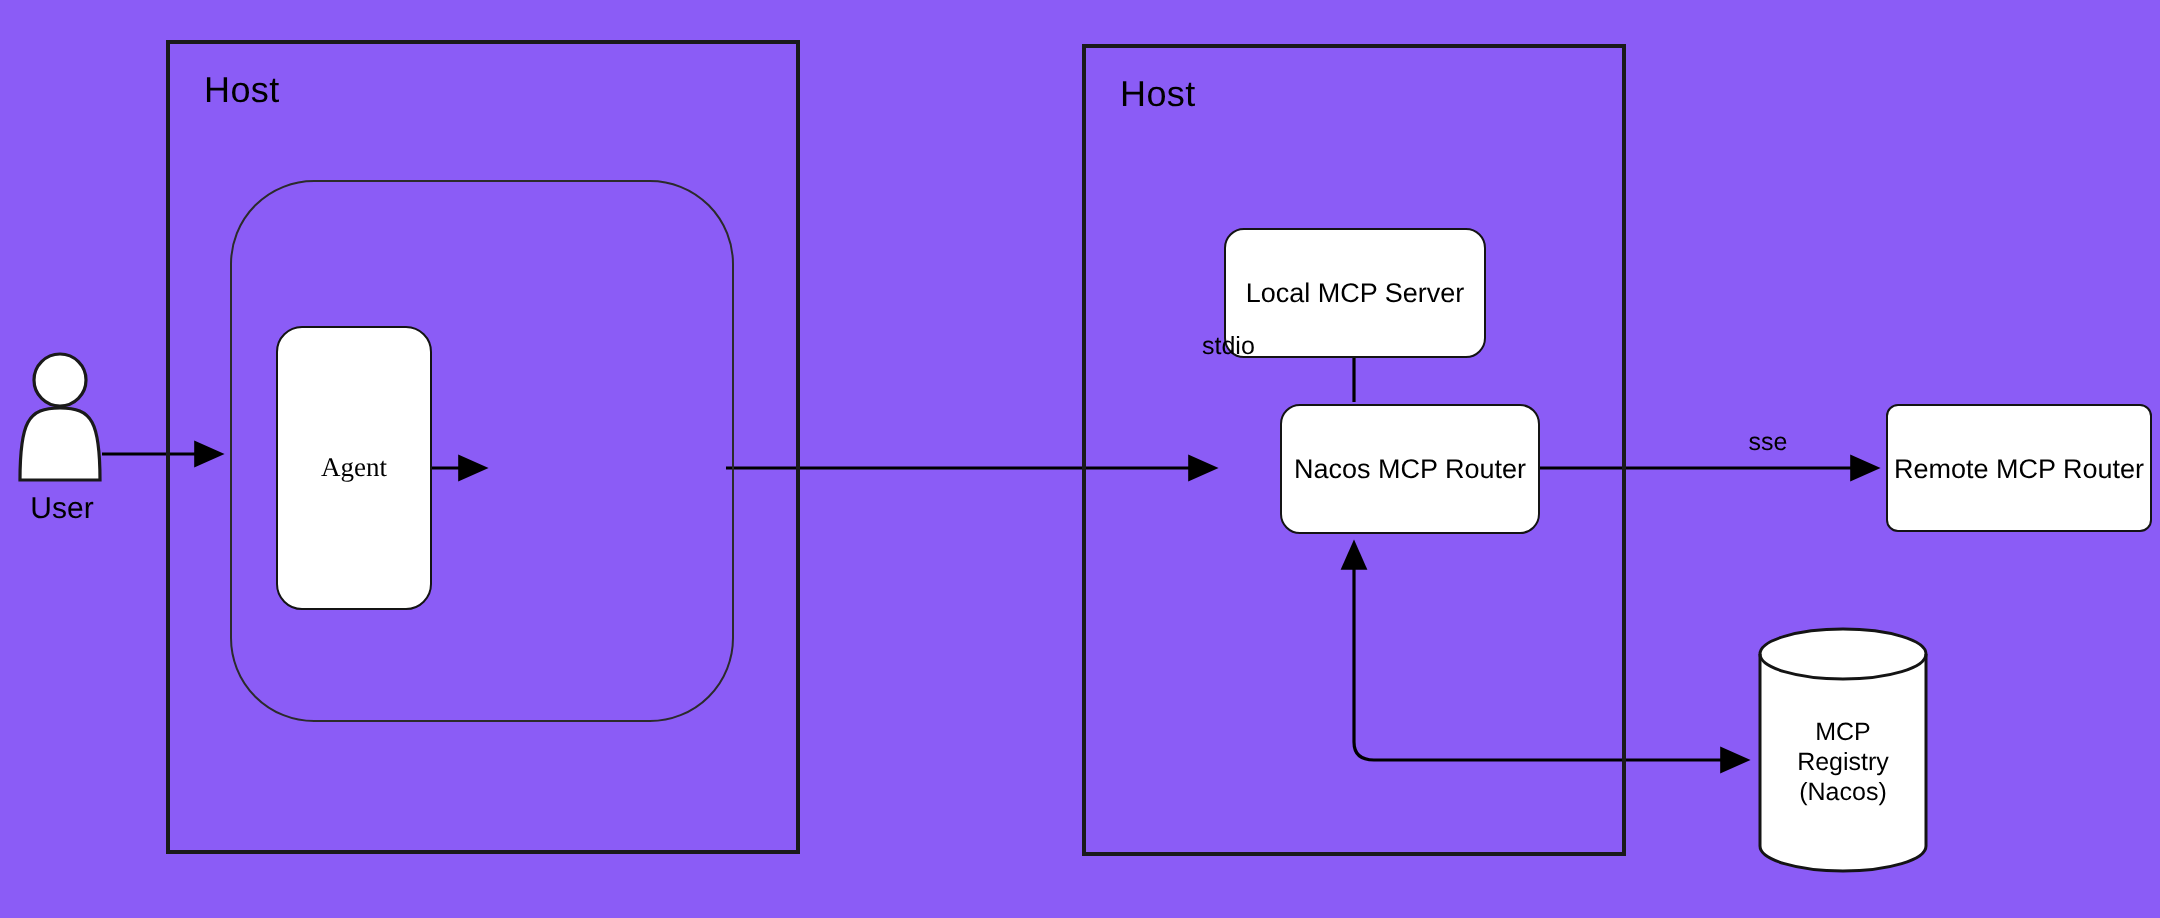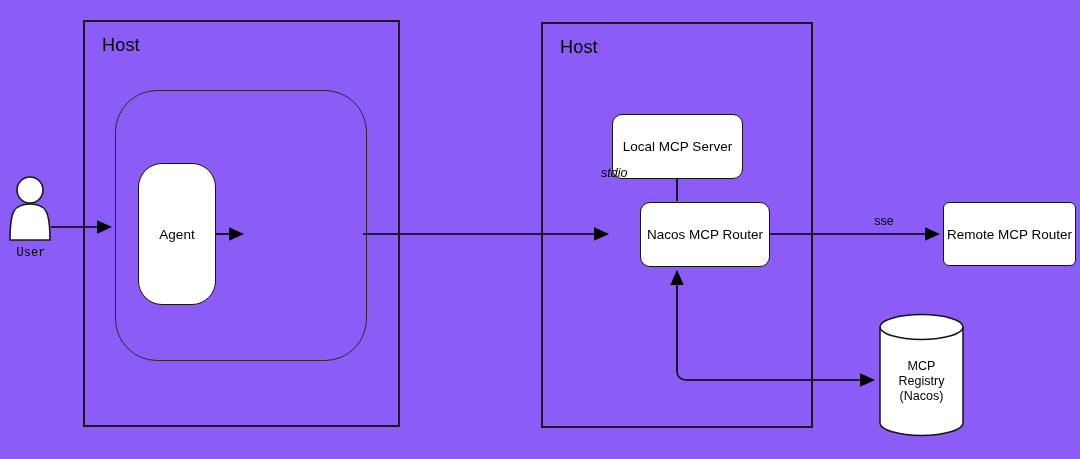--- a/index.html
+++ b/index.html
@@ -74,23 +74,22 @@
     line-height: 15px;
     color: #000000;
   }
   .cyl-label span { display: block; }
   .user-label {
     position: absolute;
     left: 2px;
     top: 246px;
     width: 58px;
     text-align: center;
-    font-size: 12px;
+    font-size: 15px;
     color: #000000;
-    font-family: Liberation Mono, monospace;
   }
 </style>
 </head>
 <body>
 
 <div class="canvas">
 
   <svg class="layer-svg" viewBox="0 0 1080 459">
     <defs>
       <marker id="arrow" viewBox="0 0 10 10" refX="8.5" refY="5" markerWidth="9.5" markerHeight="9.5" orient="auto-start-reverse">
@@ -120,21 +119,21 @@
       <path d="M 880 327 A 41.5 12.5 0 0 0 963 327" fill="none"></path>
     </g>
   </svg>
 
   <div class="host" style="left:83px; top:20px; width:317px; height:407px;">
     <div class="host-label">Host</div>
   </div>
 
   <div class="container-round" style="left:115px; top:90px; width:252px; height:271px;"></div>
 
-  <div class="node" style="left:138px; top:163px; width:78px; height:142px; border-radius:24px;">
+  <div class="node" style="left:138px; top:163px; width:78px; height:142px; border-radius:13px;font-family:Liberation Serif, serif;">
     <span>Agent</span>
   </div>
 
 
   <div class="host" style="left:541px; top:22px; width:272px; height:406px;">
     <div class="host-label">Host</div>
   </div>
 
   <div class="node" style="left:612px; top:68px; width:131px; height:65px; border-radius:10px;margin-top:46px;">
     <span>Local MCP Server</span>
@@ -142,21 +141,21 @@
 
   <div class="node" style="left:640px; top:202px; width:130px; height:65px; border-radius:10px;">
     <span>Nacos MCP Router</span>
   </div>
 
   <div class="node" style="left:943px; top:202px; width:133px; height:64px; border-radius:6px;">
     <span>Remote MCP Router</span>
   </div>
 
 
-  <div class="edge-label" style="left:601px; top:166px;font-style:italic;">
+  <div class="edge-label" style="left:601px; top:166px;">
     <span>stdio</span>
   </div>
 
   <div class="edge-label" style="left:860px; top:214px; width:48px;">
     <span>sse</span>
   </div>
 
   <div class="cyl-label">
     <span>MCP</span>
     <span>Registry</span>

